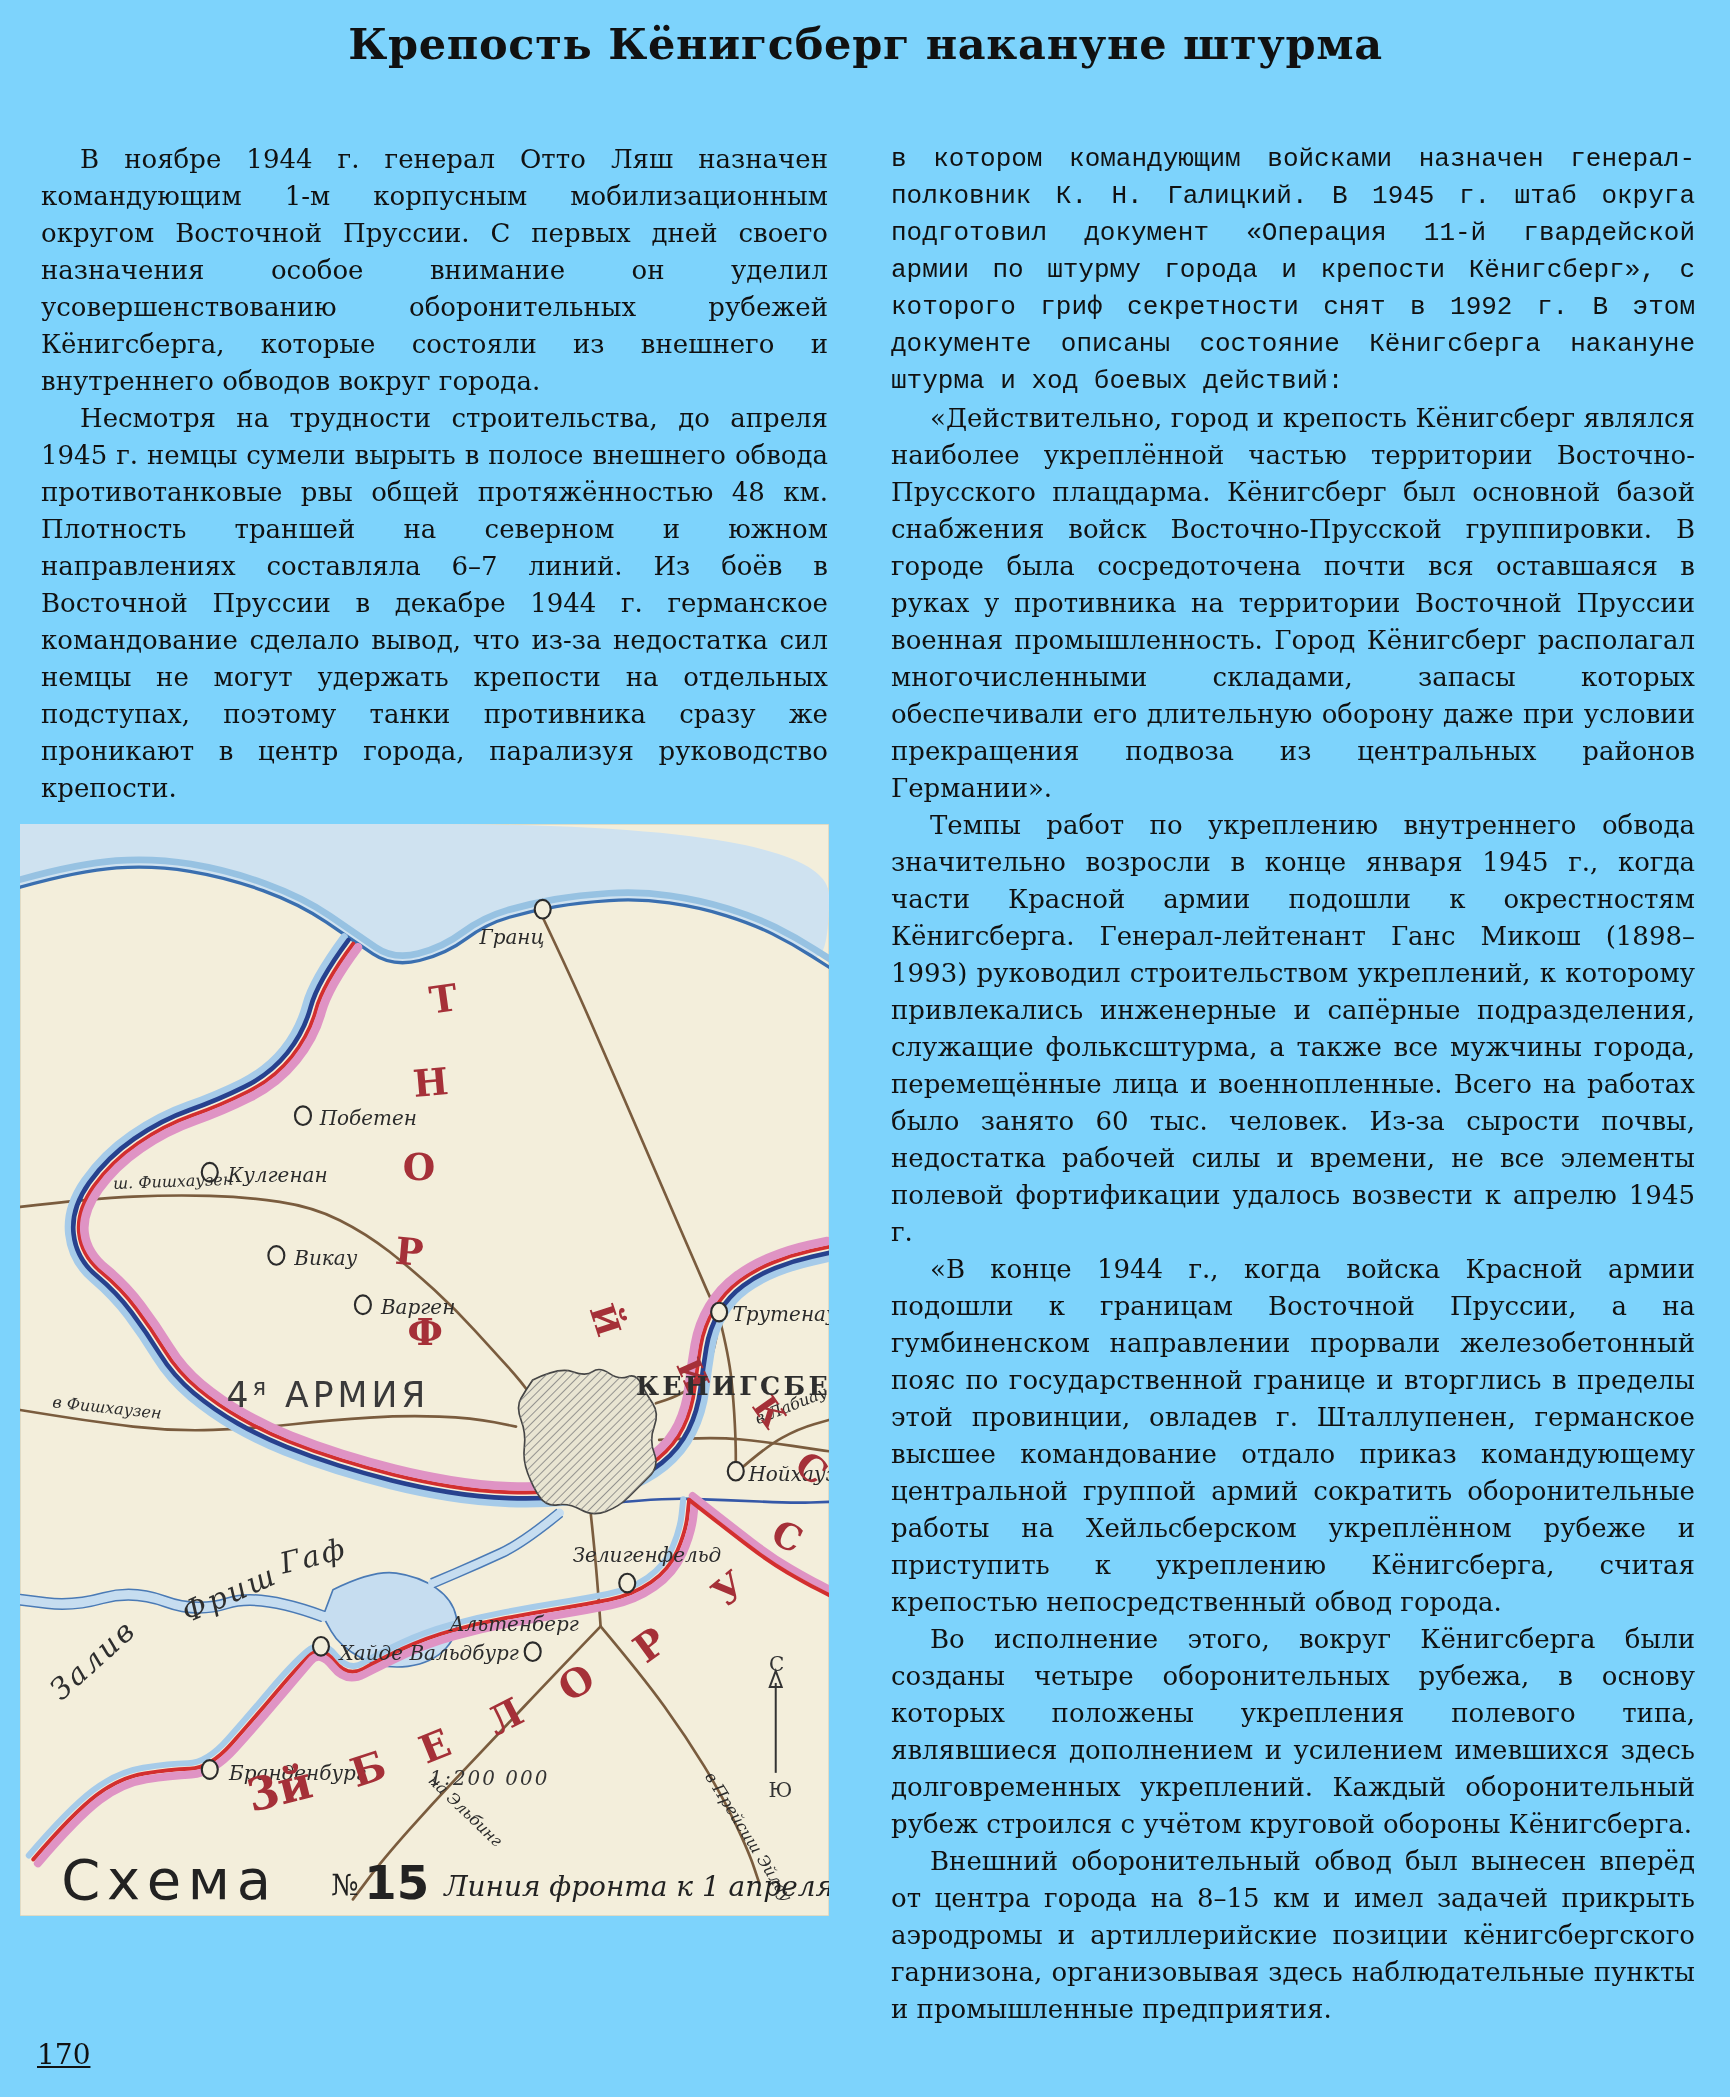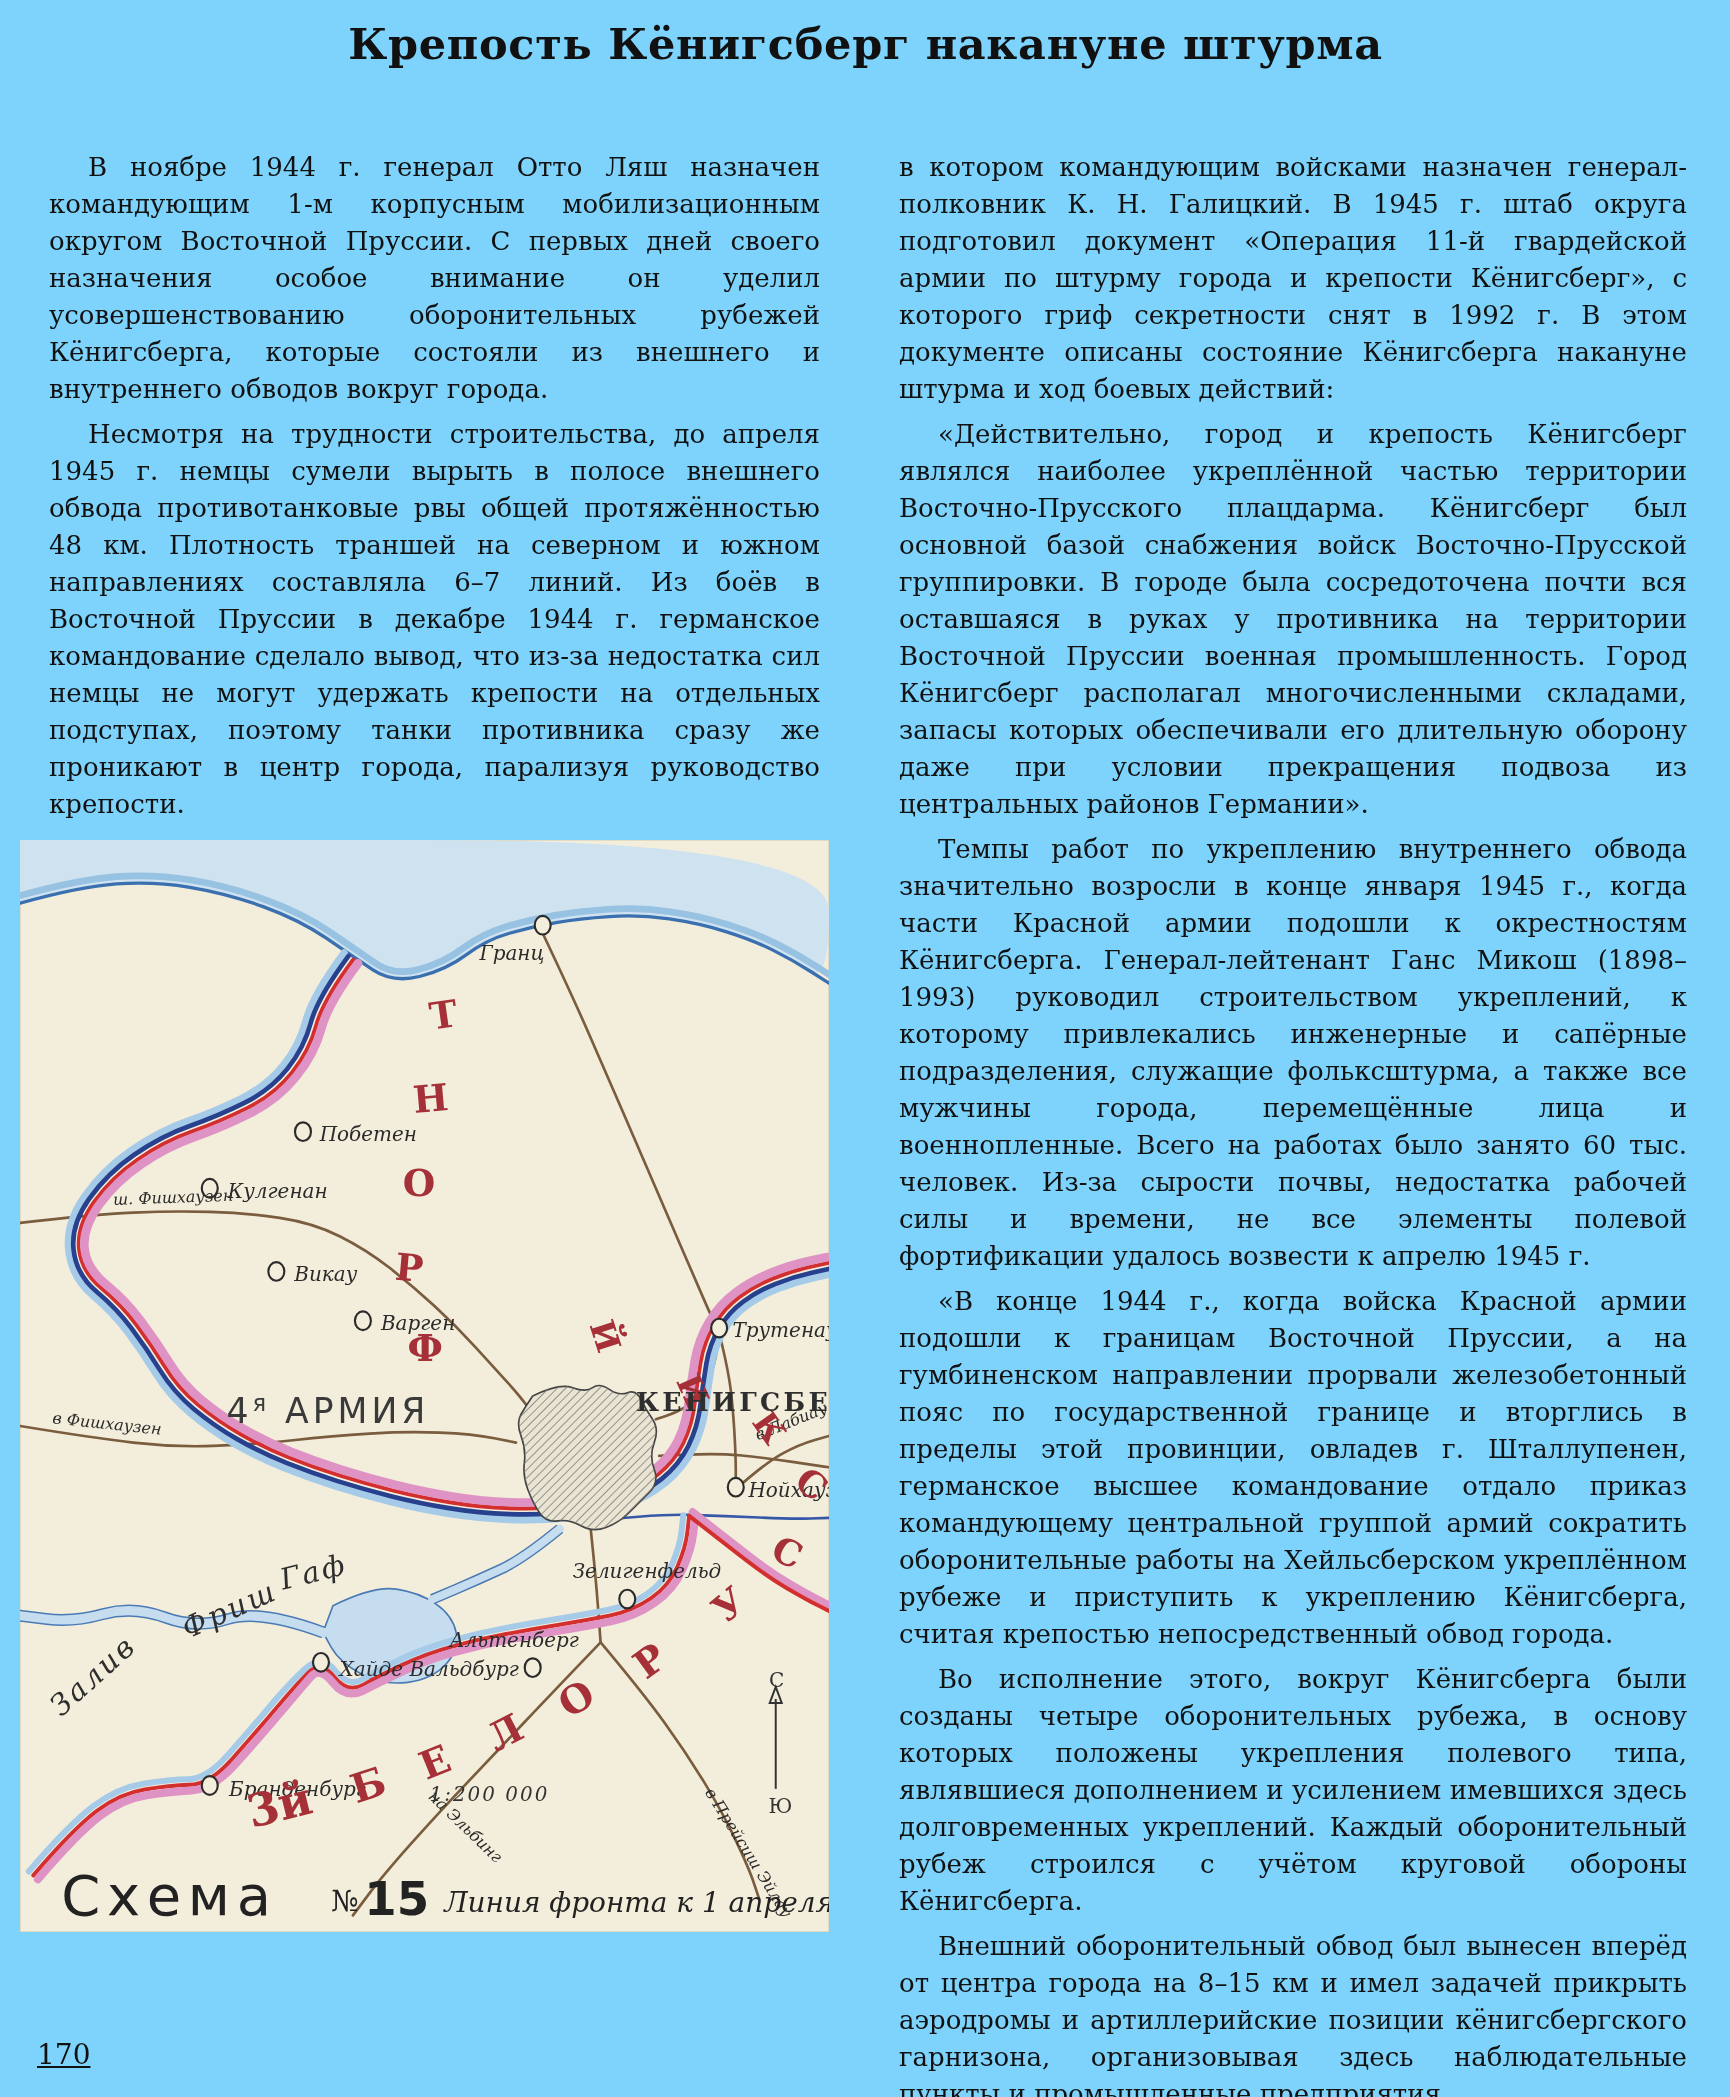--- a/index.html
+++ b/index.html
@@ -1,22 +1,22 @@
 <!DOCTYPE html>
 <html style="font-size:10.7px"><head>
 <meta charset="utf-8">
 <style>
   html,body{margin:0;padding:0;background:#ffffff;}
   .page{position:relative;width:1731px;height:2097px;background:#7dd3fc;overflow:hidden;
         font-family:"DejaVu Serif","Liberation Serif",serif;color:#111;}
   .title{position:absolute;left:0;top:18.6px;width:1731px;text-align:center;
          font-size:43px;font-weight:bold;letter-spacing:0.7px;}
   .col{position:absolute;top:141px;text-align:justify;font-size:26px;line-height:37px;}
-  .col p{margin:8px;text-indent:39px;}
-  .col p.noindent{text-indent:0;}
+  .col p{margin:0;text-indent:39px;}
+  .col p.noindent{text-indent:0;font-family:Liberation Mono, monospace;}
   .col p.it{}
   .col-left{left:41px;width:787px;}
   .col-right{left:891px;width:804px;}
   figure.mapfig{margin:17px 0 0 -21px;width:809px;height:1092px;}
   .pagenum{position:absolute;left:37px;top:2038px;font-size:28px;text-decoration:underline;}
   svg text{user-select:none;}
 </style>
 </head>
 <body>
 

